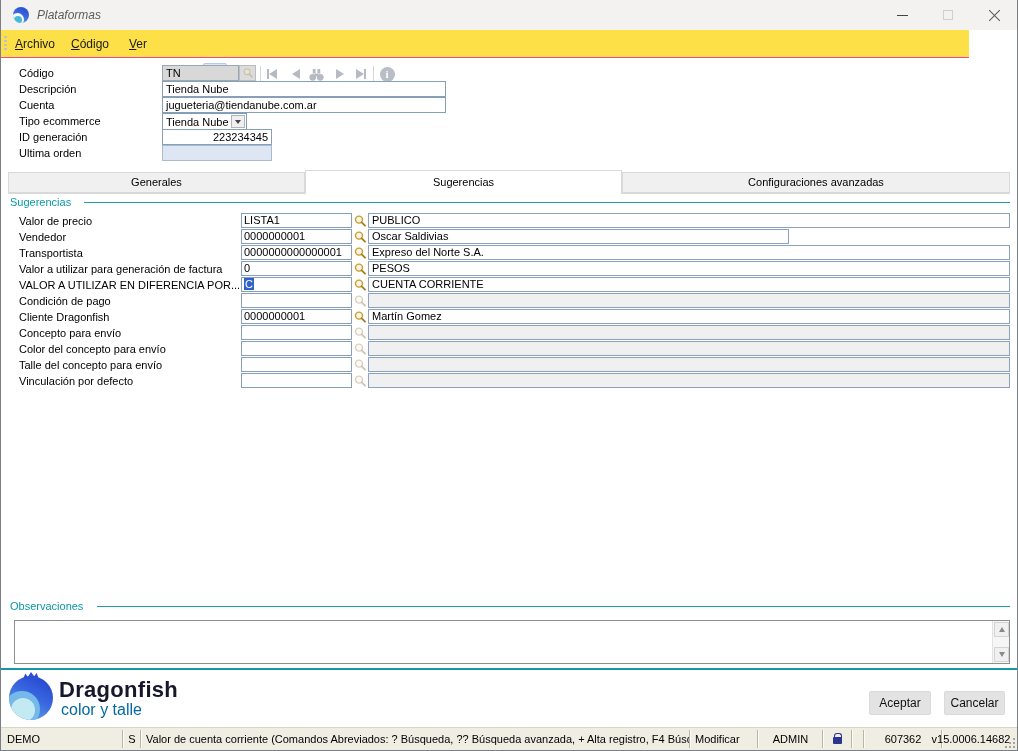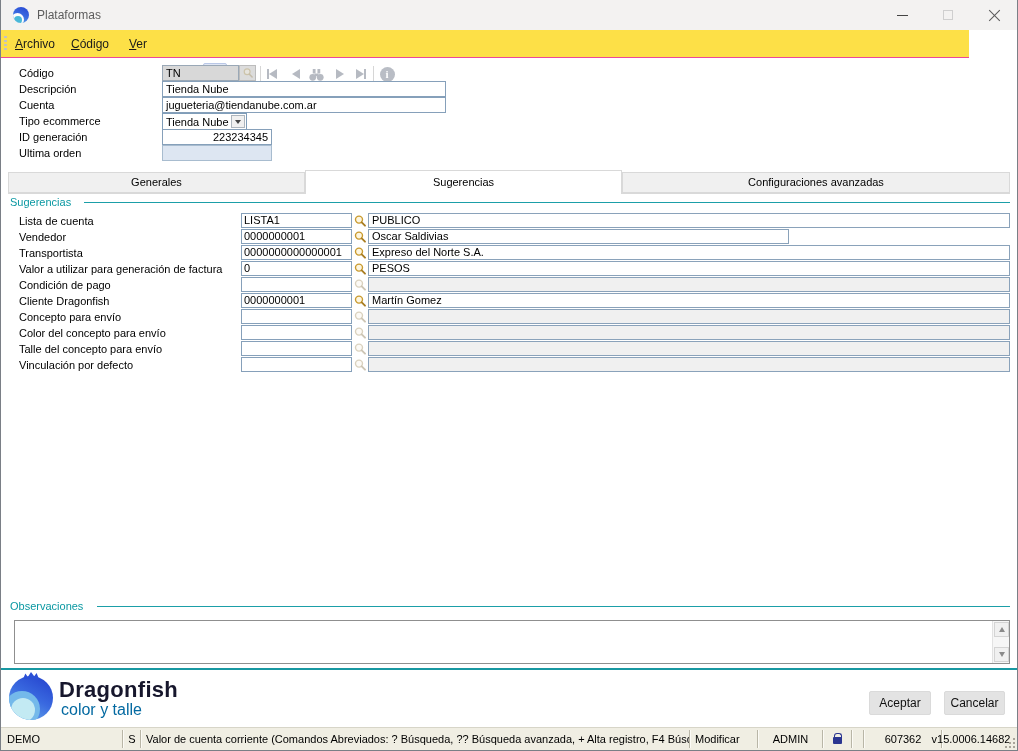--- a/index.html
+++ b/index.html
@@ -9,21 +9,21 @@
     font-family:"Liberation Sans", sans-serif;
     background:#fff;
     box-shadow: inset 0 0 0 1px #7a7f86;
   }
   
   .titlebar { position:absolute; left:1px; top:0; width:1016px; height:30px; background:#f3f2f1; }
   .appicon { position:absolute; left:12px; top:7px; width:16px; height:16px; border-radius:50%;
     background:linear-gradient(205deg,#2b50d6 15%,#3a6ae0 50%,#57a0e6 85%); overflow:hidden; }
   .appicon .ac1 { position:absolute; left:-2px; bottom:-3px; width:13px; height:13px; border-radius:50%; background:#fdfdfd; }
   .appicon .ac2 { position:absolute; left:1px; bottom:-1px; width:8px; height:8px; border-radius:50%; background:#49b8d8; }
-  .titletext { position:absolute; left:36px; top:0; height:30px; line-height:30px; font-size:12px; color:#5c5c5c; }
+  .titletext { position:absolute; left:36px; top:0; height:30px; line-height:30px; font-size:12px; color:#5c5c5c;font-style:italic; }
   .winbtn { position:absolute; top:0; width:46px; height:30px; display:flex; align-items:center; justify-content:center; }
   .wb-min { right:92px; } .wb-max { right:46px; } .wb-close { right:0; }
   .glyph-min { width:11px; height:1px; background:#444; }
   .glyph-max { width:10px; height:10px; border:1px solid #cfcfcf; }
   .glyph-close { position:relative; width:13px; height:13px; }
   .glyph-close::before,.glyph-close::after { content:''; position:absolute; left:-1px; top:6px; width:15px; height:1px; background:#5a5a5a; }
   .glyph-close::before { transform:rotate(45deg); } .glyph-close::after { transform:rotate(-45deg); }
   
   .menubar { position:absolute; left:1px; top:30px; width:968px; height:28px; background:#fde047; border-bottom:1px solid #ec4899; }
   .grip { position:absolute; left:3px; top:6px; width:3px; height:16px;
@@ -219,21 +219,21 @@
 <div class="tabline"></div>
 <div class="tab tab-0">Generales</div>
 <div class="tab tab-1 active">Sugerencias</div>
 <div class="tab tab-2">Configuraciones avanzadas</div>
 
 <div class="grouplabel" style="top:196px">Sugerencias</div>
 <div class="groupline" style="left:84px; top:202px; width:926px;"></div>
 
 <div class="rows">
     <div class="sugrow">
-      <div class="rowlabel">Lista de cuenta</div>
+      <div class="rowlabel">Valor de precio</div>
       <div class="code-input">LISTA1</div>
       <div class="maglens"><svg width="14" height="14" viewBox="0 0 14 14">
           <circle cx="6" cy="5.6" r="3.5" fill="#fdf6e0" stroke="#c99a2e" stroke-width="1.4"></circle>
           <line x1="8.7" y1="8.4" x2="12" y2="11.7" stroke="#a97d22" stroke-width="1.9" stroke-linecap="round"></line>
         </svg></div>
       <div class="desc-input">PUBLICO</div>
     </div>
     <div class="sugrow">
       <div class="rowlabel">Vendedor</div>
       <div class="code-input">0000000001</div>
@@ -253,20 +253,29 @@
       <div class="desc-input">Expreso del Norte S.A.</div>
     </div>
     <div class="sugrow">
       <div class="rowlabel">Valor a utilizar para generación de factura</div>
       <div class="code-input">0</div>
       <div class="maglens"><svg width="14" height="14" viewBox="0 0 14 14">
           <circle cx="6" cy="5.6" r="3.5" fill="#fdf6e0" stroke="#c99a2e" stroke-width="1.4"></circle>
           <line x1="8.7" y1="8.4" x2="12" y2="11.7" stroke="#a97d22" stroke-width="1.9" stroke-linecap="round"></line>
         </svg></div>
       <div class="desc-input">PESOS</div>
+    </div>
+    <div class="sugrow">
+      <div class="rowlabel">VALOR A UTILIZAR EN DIFERENCIA POR...</div>
+      <div class="code-input"><span class="sel">C</span></div>
+      <div class="maglens"><svg width="14" height="14" viewBox="0 0 14 14">
+          <circle cx="6" cy="5.6" r="3.5" fill="#fdf6e0" stroke="#c99a2e" stroke-width="1.4"></circle>
+          <line x1="8.7" y1="8.4" x2="12" y2="11.7" stroke="#a97d22" stroke-width="1.9" stroke-linecap="round"></line>
+        </svg></div>
+      <div class="desc-input">CUENTA CORRIENTE</div>
     </div>
     <div class="sugrow">
       <div class="rowlabel">Condición de pago</div>
       <div class="code-input"></div>
       <div class="maglens dim"><svg width="14" height="14" viewBox="0 0 14 14">
           <circle cx="6" cy="5.6" r="3.5" fill="#fdf6e0" stroke="#c99a2e" stroke-width="1.4"></circle>
           <line x1="8.7" y1="8.4" x2="12" y2="11.7" stroke="#a97d22" stroke-width="1.9" stroke-linecap="round"></line>
         </svg></div>
       <div class="desc-input disabled"></div>
     </div>

